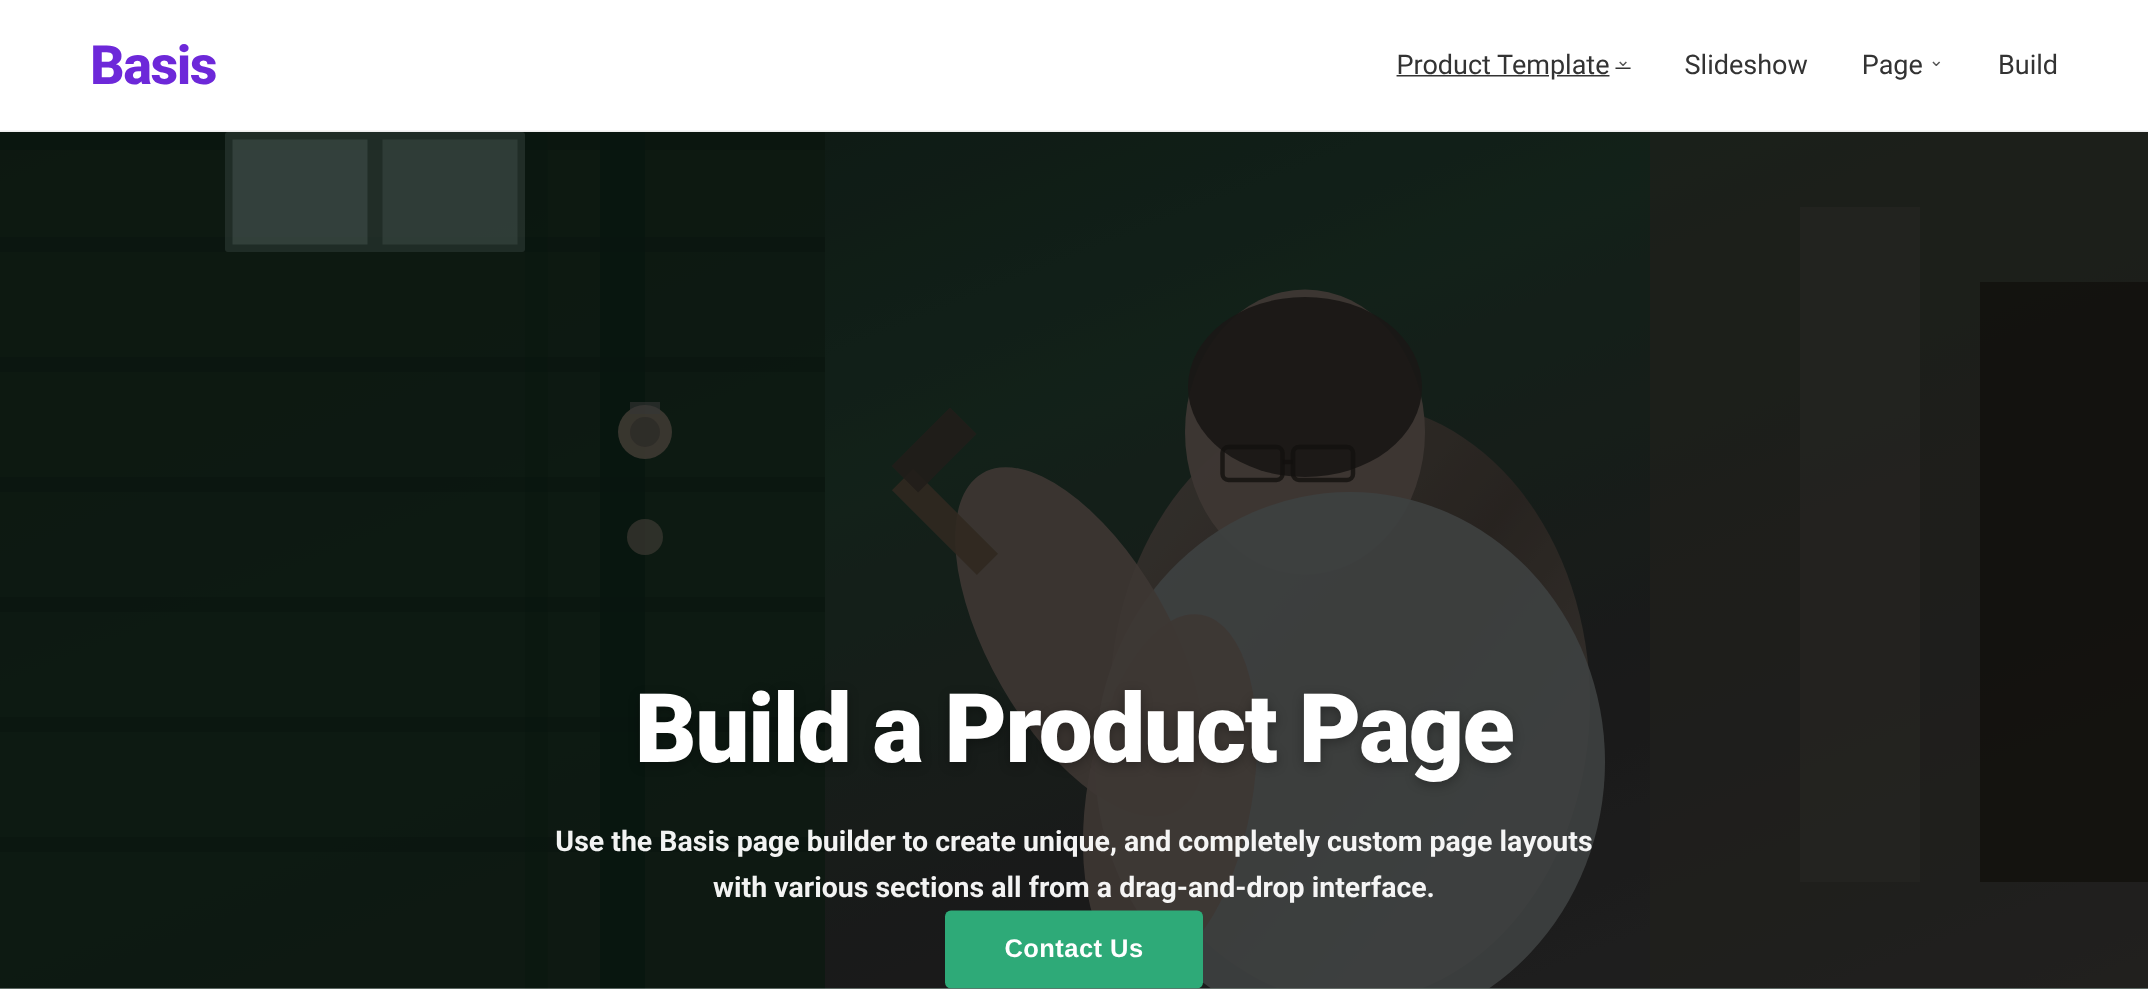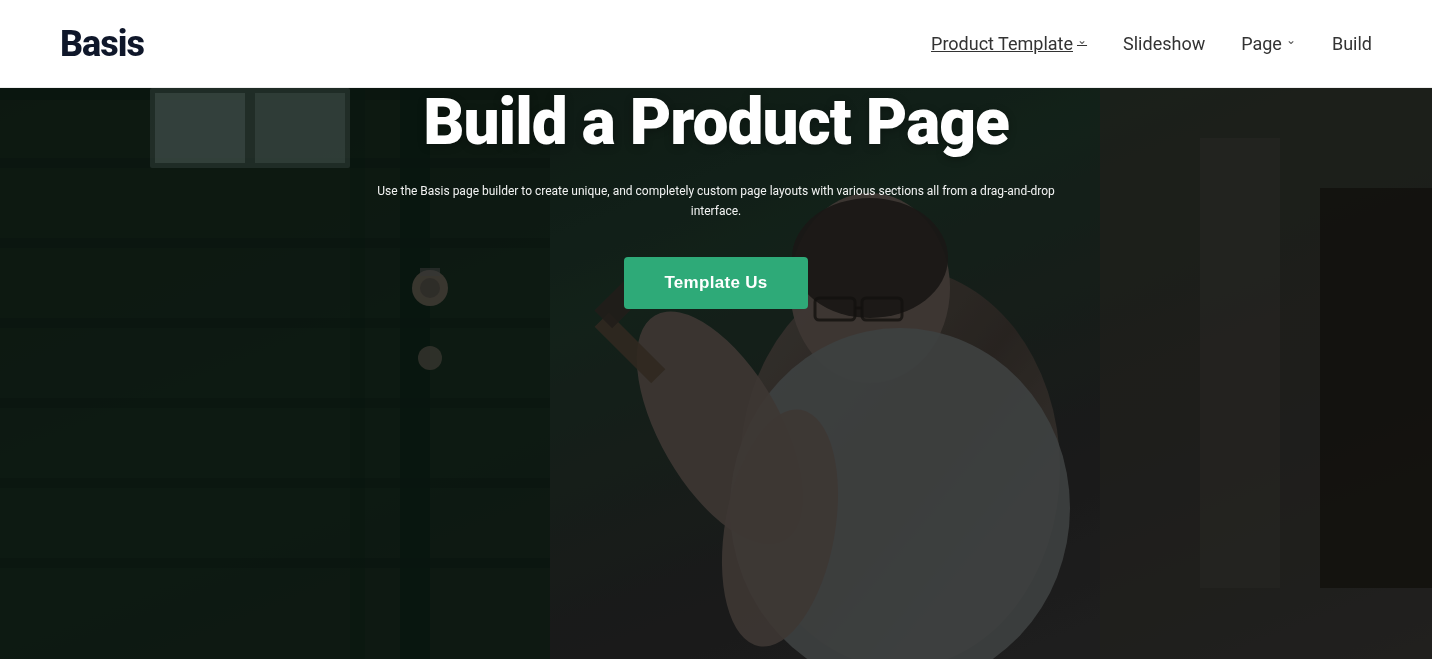--- a/index.html
+++ b/index.html
@@ -24,21 +24,21 @@
       justify-content: space-between;
       padding: 0 60px;
       border-bottom: 1px solid #eee;
       position: relative;
       z-index: 10;
     }
 
     .logo {
       font-size: 36px;
       font-weight: 800;
-      color: #0f172a;
+      color: #6d28d9;
       letter-spacing: -1px;
     }
 
     .nav {
       display: flex;
       align-items: center;
       gap: 36px;
     }
 
     .nav-item {
@@ -60,21 +60,21 @@
       color: #555;
     }
 
     
     .hero {
       position: relative;
       width: 1432px;
       height: 571px;
       overflow: hidden;
       display: flex;
-      align-items: flex-start;
+      align-items: flex-end;
       justify-content: center;
     }
 
     .hero-bg {
       position: absolute;
       top: 0;
       left: 0;
       width: 100%;
       height: 100%;
       background: #2c4a3e;
@@ -108,25 +108,24 @@
     .hero-title {
       font-size: 64px;
       font-weight: 900;
       line-height: 1.1;
       margin-bottom: 24px;
       text-shadow: 0 2px 8px rgba(0,0,0,0.3);
       letter-spacing: -1px;
     }
 
     .hero-subtitle {
-      font-size: 12px;
+      font-size: 19px;
       line-height: 1.6;
-      margin-bottom: 36px;
       color: rgba(255,255,255,0.95);
-      font-weight: 400;
+      font-weight: 700;
     }
 
     .hero-btn {
       display: inline-block;
       background: #2eaa78;
       color: #ffffff;
       font-size: 17px;
       font-weight: 600;
       padding: 16px 40px;
       border-radius: 4px;
@@ -234,15 +233,15 @@
         <stop offset="0%" style="stop-color:#ffffff;stop-opacity:0.05"></stop>
         <stop offset="100%" style="stop-color:#000000;stop-opacity:0.1"></stop>
       </radialGradient>
     </svg>
   </div>
   <div class="hero-overlay"></div>
   <div class="hero-content">
     <h1 class="hero-title">Build a Product Page</h1>
     <p class="hero-subtitle">Use the Basis page builder to create unique, and completely custom page layouts with
 various sections all from a drag-and-drop interface.</p>
-    <button class="hero-btn">Template Us</button>
+    <button class="hero-btn">Contact Us</button>
   </div>
 </section>
 
 </body></html>

